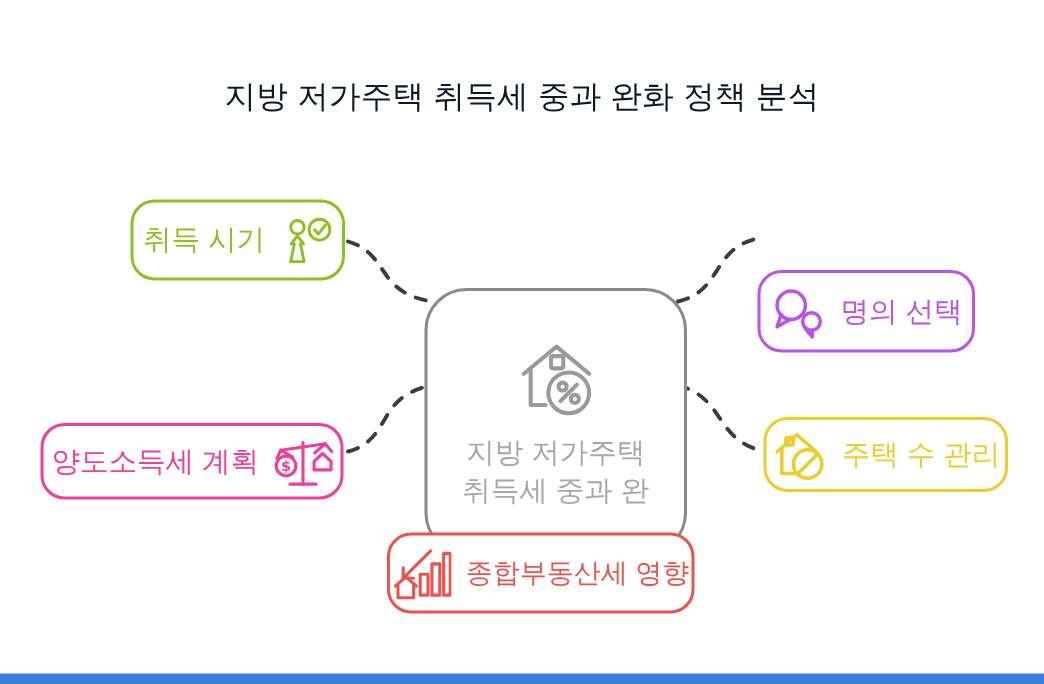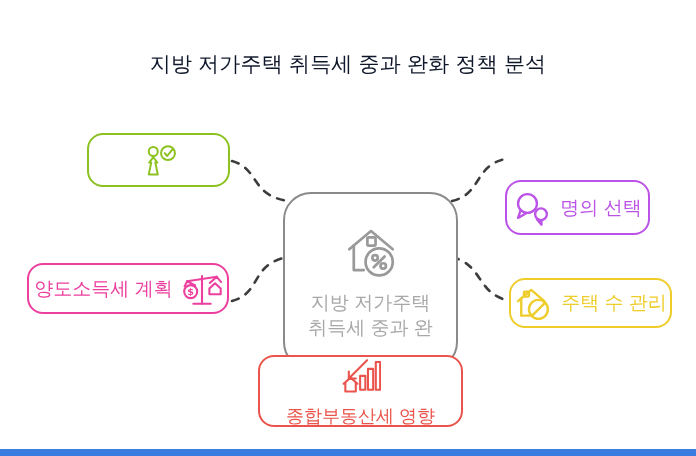--- a/index.html
+++ b/index.html
@@ -64,20 +64,21 @@
         <circle cx="49.5" cy="48.5" r="3"></circle>
       </svg>
     </div>
     <div class="center-text">
       <div>지방 저가주택</div>
       <div>취득세 중과 완</div>
     </div>
   </div>
 
   <div class="node" style="left: 87px; top: 133px; width: 143px; height: 54px; --c: #8cc220;">
+    <span>취득 시기</span>
     <span class="icon">
       <svg width="36" height="33" viewBox="0 0 44 40" fill="none" stroke="currentColor" stroke-width="2.4" stroke-linecap="round" stroke-linejoin="round">
         <circle cx="15" cy="9" r="5.5"></circle>
         <path d="M15 16 L10 22.5 L12.5 22.5 L9.5 37 L20.5 37 L17.5 22.5 L20 22.5 Z"></path>
         <circle cx="33" cy="11" r="8.5"></circle>
         <path d="M29 11 L32 14.5 L38 7"></path>
       </svg>
     </span>
   </div>
 
@@ -86,21 +87,21 @@
       <svg width="38" height="36" viewBox="0 0 42 40" fill="none" stroke="currentColor" stroke-width="2.6" stroke-linecap="round" stroke-linejoin="round">
         <circle cx="16" cy="15" r="10.5"></circle>
         <path d="M8.5 22 L5.5 31 L15 25.5"></path>
         <circle cx="31" cy="27" r="6.5"></circle>
         <path d="M31.5 33.5 L31.5 38.5 L26.5 32.5"></path>
       </svg>
     </span>
     <span>명의 선택</span>
   </div>
 
-  <div class="node" style="left: 27px; top: 263px; width: 202px; height: 51px; --c: #ec3f9e;">
+  <div class="node" style="left: 27px; top: 282px; width: 202px; height: 51px; --c: #ec3f9e;">
     <span>양도소득세 계획</span>
     <span class="icon">
       <svg width="40" height="40" viewBox="0 0 46 46" fill="none" stroke="currentColor" stroke-width="2.4" stroke-linecap="round" stroke-linejoin="round">
         <line x1="23" y1="8" x2="23" y2="40"></line>
         <line x1="13" y1="40" x2="33" y2="40"></line>
         <line x1="6" y1="14" x2="40" y2="9"></line>
         <path d="M6 14 L3 20 M6 14 L15 19"></path>
         <circle cx="10" cy="26" r="7.5"></circle>
         <text x="10" y="30" font-size="11" font-weight="bold" text-anchor="middle" fill="currentColor" stroke="none" font-family="DejaVu Sans, sans-serif">$</text>
         <path d="M40 9 L32 16 M40 9 L45 15"></path>
@@ -115,21 +116,21 @@
         <path d="M4.5 19 L19 6.5 L33.5 19"></path>
         <path d="M8 16 V35 H18"></path>
         <rect x="11" y="8.5" width="5.5" height="5.5" rx="1"></rect>
         <circle cx="27" cy="28" r="10.5"></circle>
         <line x1="19.8" y1="35.2" x2="34.2" y2="20.8"></line>
       </svg>
     </span>
     <span>주택 수 관리</span>
   </div>
 
-  <div class="node" style="left: 258px; top: 355px; width: 205px; height: 72px; font-size: 18px; flex-direction: column; --c: #ea544c;">
+  <div class="node" style="left: 258px; top: 355px; width: 205px; height: 54px; font-size: 18px; --c: #ea544c;">
     <span class="icon">
       <svg width="40" height="40" viewBox="0 0 46 46" fill="none" stroke="currentColor" stroke-width="2.4" stroke-linecap="round" stroke-linejoin="round">
         <rect x="22" y="24" width="6" height="16"></rect>
         <rect x="31" y="16" width="6" height="24"></rect>
         <rect x="40" y="8" width="5" height="32"></rect>
         <line x1="30" y1="6" x2="9" y2="27"></line>
         <path d="M9 19 V27 H17"></path>
         <path d="M3 33 L11 26 L19 33 M5 31.5 V42 H17 V31.5"></path>
       </svg>
     </span>

